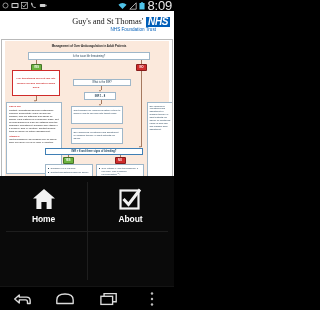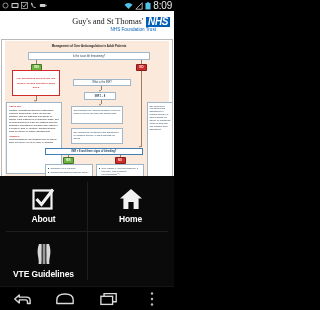--- a/index.html
+++ b/index.html
@@ -13,21 +13,21 @@
 
   
   .statusbar {
     height: 11px; background: #000; display: flex; align-items: center;
     padding: 0 2px; gap: 2px;
   }
   .sb-left { display: flex; align-items: center; gap: 2px; flex: 1; }
   .sb-right { display: flex; align-items: center; gap: 2px; }
   .sb-ico { display: block; }
   .sb-time {
-    color: #e8e8e8; font-size: 10px; line-height: 8px;
+    color: #e8e8e8; font-size: 13px; line-height: 8px;
     font-family: "Liberation Sans", sans-serif; letter-spacing: -0.2px;
   }
 
   
   .header {
     background: #fff; height: 27px; position: relative;
     display: flex; flex-direction: column; align-items: flex-end;
     justify-content: center; padding-right: 4px;
   }
   .hdr-row { display: flex; align-items: center; gap: 3px; }
@@ -291,48 +291,38 @@
       <div class="node col-far">See guidelines 'Monitoring and adjustment of warfarin therapy in adult patients' for advice on identifying cause of high INR and warfarin dose adjustment.</div>
     </div>
   </div>
 
   <div class="navgrid">
     <div class="divider-v"></div>
     <div class="divider-h"></div>
 
     <div class="navcell">
       <div class="ico">
+        <svg width="24" height="22" viewBox="0 0 24 22">
+          <path d="M12 1 L23 10.5 L19.6 10.5 L19.6 21 L14.6 21 L14.6 14 L9.4 14 L9.4 21 L4.4 21 L4.4 10.5 L1 10.5 Z" fill="#f2f2f2"></path>
+        </svg>
+      </div>
+      <div class="lbl">Home</div>
+    </div>
+
+    <div class="navcell">
+      <div class="ico">
         <svg width="23" height="22" viewBox="0 0 23 22">
           <rect x="1.5" y="2.5" width="18" height="18" fill="none" stroke="#f2f2f2" stroke-width="2.2"></rect>
           <path d="M4.5 11 L9.5 16.5 L21 1.5" fill="none" stroke="#f2f2f2" stroke-width="3"></path>
         </svg>
       </div>
       <div class="lbl">About</div>
     </div>
 
-    <div class="navcell">
-      <div class="ico">
-        <svg width="24" height="22" viewBox="0 0 24 22">
-          <path d="M12 1 L23 10.5 L19.6 10.5 L19.6 21 L14.6 21 L14.6 14 L9.4 14 L9.4 21 L4.4 21 L4.4 10.5 L1 10.5 Z" fill="#f2f2f2"></path>
-        </svg>
-      </div>
-      <div class="lbl">Home</div>
-    </div>
-
-
-    <div class="navcell">
-      <div class="ico">
-        <svg width="20" height="22" viewBox="0 0 20 22">
-          <path d="M5 1 C3.5 5 3.2 9 4 13 C4.6 16 5 19 4.6 21 L7.4 21 C7.8 18 7.6 15 7.6 12 C7.6 8 7.8 4 7.6 1 Z" fill="#d8d8d8"></path>
-          <path d="M15 1 C16.5 5 16.8 9 16 13 C15.4 16 15 19 15.4 21 L12.6 21 C12.2 18 12.4 15 12.4 12 C12.4 8 12.2 4 12.4 1 Z" fill="#d8d8d8"></path>
-          <rect x="8.6" y="1" width="2.8" height="20" fill="#9a9a9a"></rect>
-        </svg>
-      </div>
-      <div class="lbl">VTE Guidelines</div>
-    </div>
+
   </div>
 
   <div class="sysbar">
     <div class="sysbtn">
       <svg width="20" height="14" viewBox="0 0 22 14">
         <path d="M3 7 L8 2.5 L8 5 L16 5 C19 5 20 7 20 9 L20 12 L17 12 L17 10 C17 8.5 16.2 8 14.8 8 L8 8 L8 11.5 Z" fill="none" stroke="#dcdcdc" stroke-width="1.5" stroke-linejoin="round"></path>
       </svg>
     </div>
     <div class="sysbtn">
       <svg width="20" height="14" viewBox="0 0 22 14">

